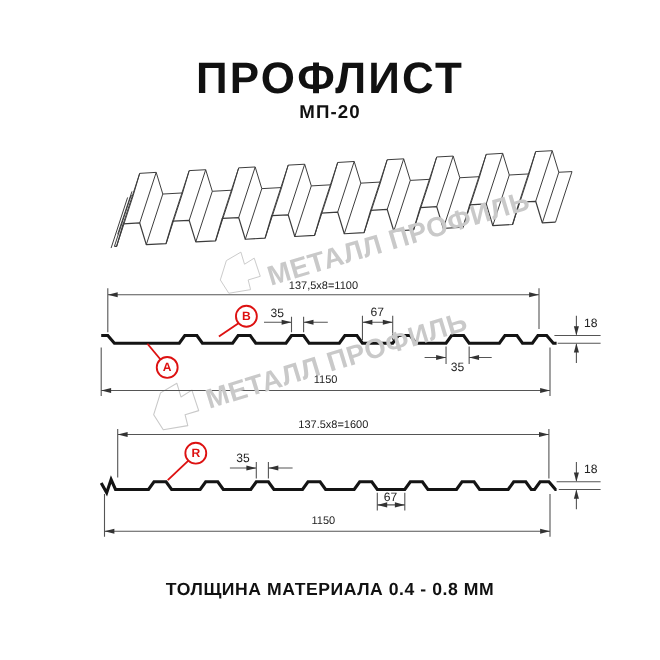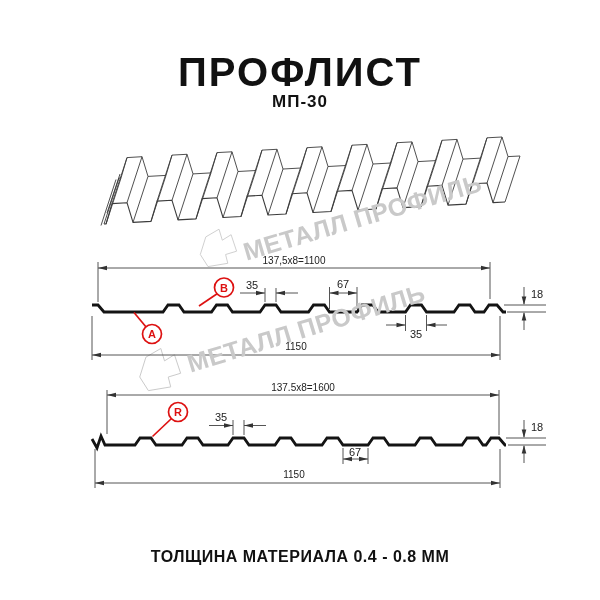--- a/index.html
+++ b/index.html
@@ -89,35 +89,35 @@
         <polygon points="500,483 491,480.7 491,485.3"></polygon>
     </g>
     <path fill="none" stroke="#141414" stroke-width="2.8" stroke-linejoin="miter" d="M92,439 L97,448 L101,436 L105,445 L135,445 L140,438 L151,438 L156,445 L182,445 L187,438 L198,438 L203,445 L228,445 L233,438 L244,438 L249,445 L275,445 L280,438 L291,438 L296,445 L322,445 L327,438 L338,438 L343,445 L368,445 L373,438 L384,438 L389,445 L415,445 L420,438 L431,438 L436,445 L462,445 L467,438 L478,438 L483,445 L486,445 L491,438 L499,438 L505,445 L506,445"></path>
     <g stroke="#dd1111" stroke-width="1.7" fill="none">
       <path d="M171.5,418.5 L152.5,436.5"></path>
       <circle cx="178" cy="412" r="9.5" fill="#fff"></circle>
     </g>
   </svg>
 
   <div class="txt title" style="left:300px;top:72px;">ПРОФЛИСТ</div>
-  <div class="txt subtitle" style="left:300px;top:102px;">МП-30</div>
+  <div class="txt subtitle" style="left:300px;top:102px;">МП-20</div>
 
   <div class="wm-text" style="left:244px;top:238px;transform:rotate(-16.5deg);">МЕТАЛЛ ПРОФИЛЬ</div>
   <div class="wm-text" style="left:188px;top:350px;transform:rotate(-17deg);">МЕТАЛЛ ПРОФИЛЬ</div>
 
   <div class="txt dim" style="left:294px;top:260px;">137,5x8=1100</div>
   <div class="txt dim-sm" style="left:252px;top:285px;">35</div>
   <div class="txt dim-sm" style="left:343px;top:284px;">67</div>
   <div class="txt dim-sm" style="left:537px;top:294px;">18</div>
   <div class="txt dim-sm" style="left:416px;top:334px;">35</div>
   <div class="txt dim" style="left:296px;top:346px;">1150</div>
   <div class="txt redletter" style="left:224px;top:287.5px;">B</div>
   <div class="txt redletter" style="left:152px;top:334px;">A</div>
 
   <div class="txt dim" style="left:303px;top:387px;">137.5x8=1600</div>
   <div class="txt dim-sm" style="left:221px;top:417px;">35</div>
   <div class="txt dim-sm" style="left:355px;top:452px;">67</div>
   <div class="txt dim-sm" style="left:537px;top:427px;">18</div>
   <div class="txt dim" style="left:294px;top:474px;">1150</div>
   <div class="txt redletter" style="left:178px;top:412px;">R</div>
 
-  <div class="txt footer" style="left:300px;top:537px;margin-top:20px;">ТОЛЩИНА МАТЕРИАЛА 0.4 - 0.8 ММ</div>
+  <div class="txt footer" style="left:300px;top:537px;">ТОЛЩИНА МАТЕРИАЛА 0.4 - 0.8 ММ</div>
 </div>
 
 </body></html>

